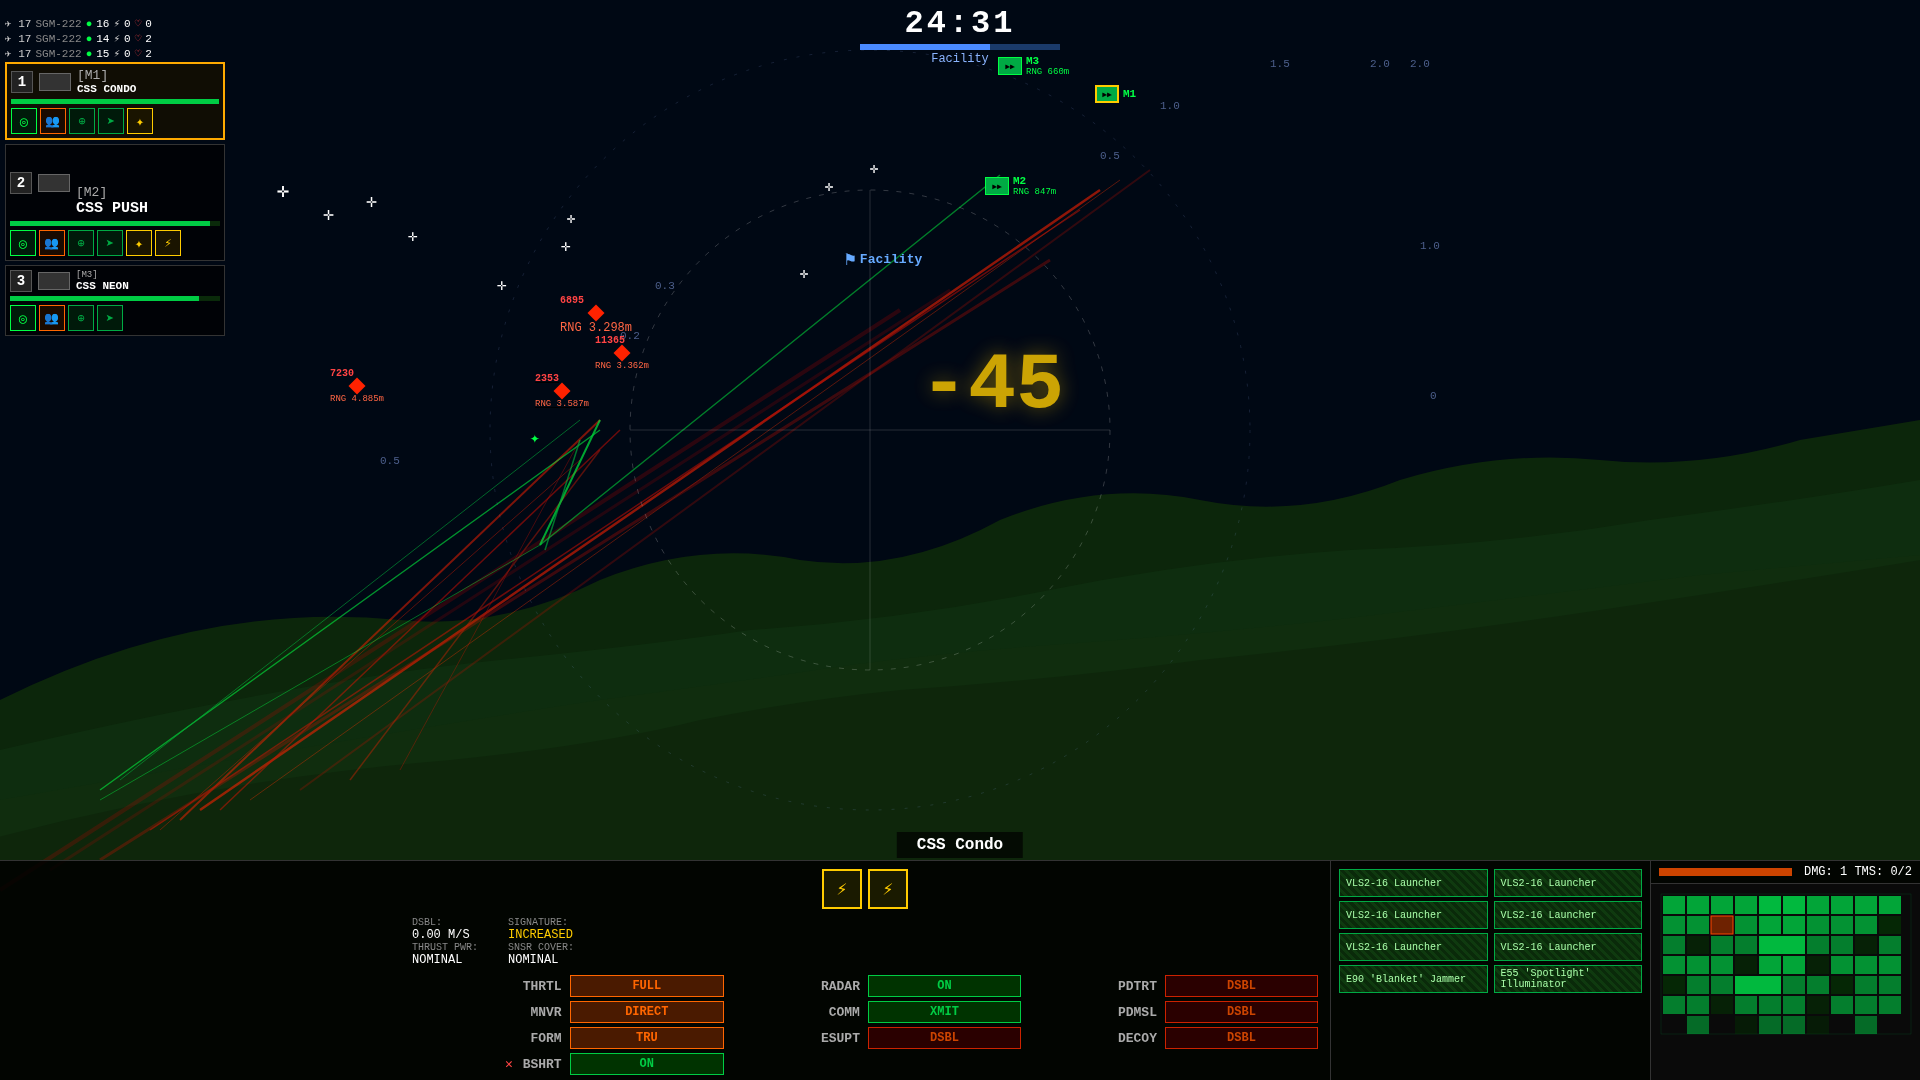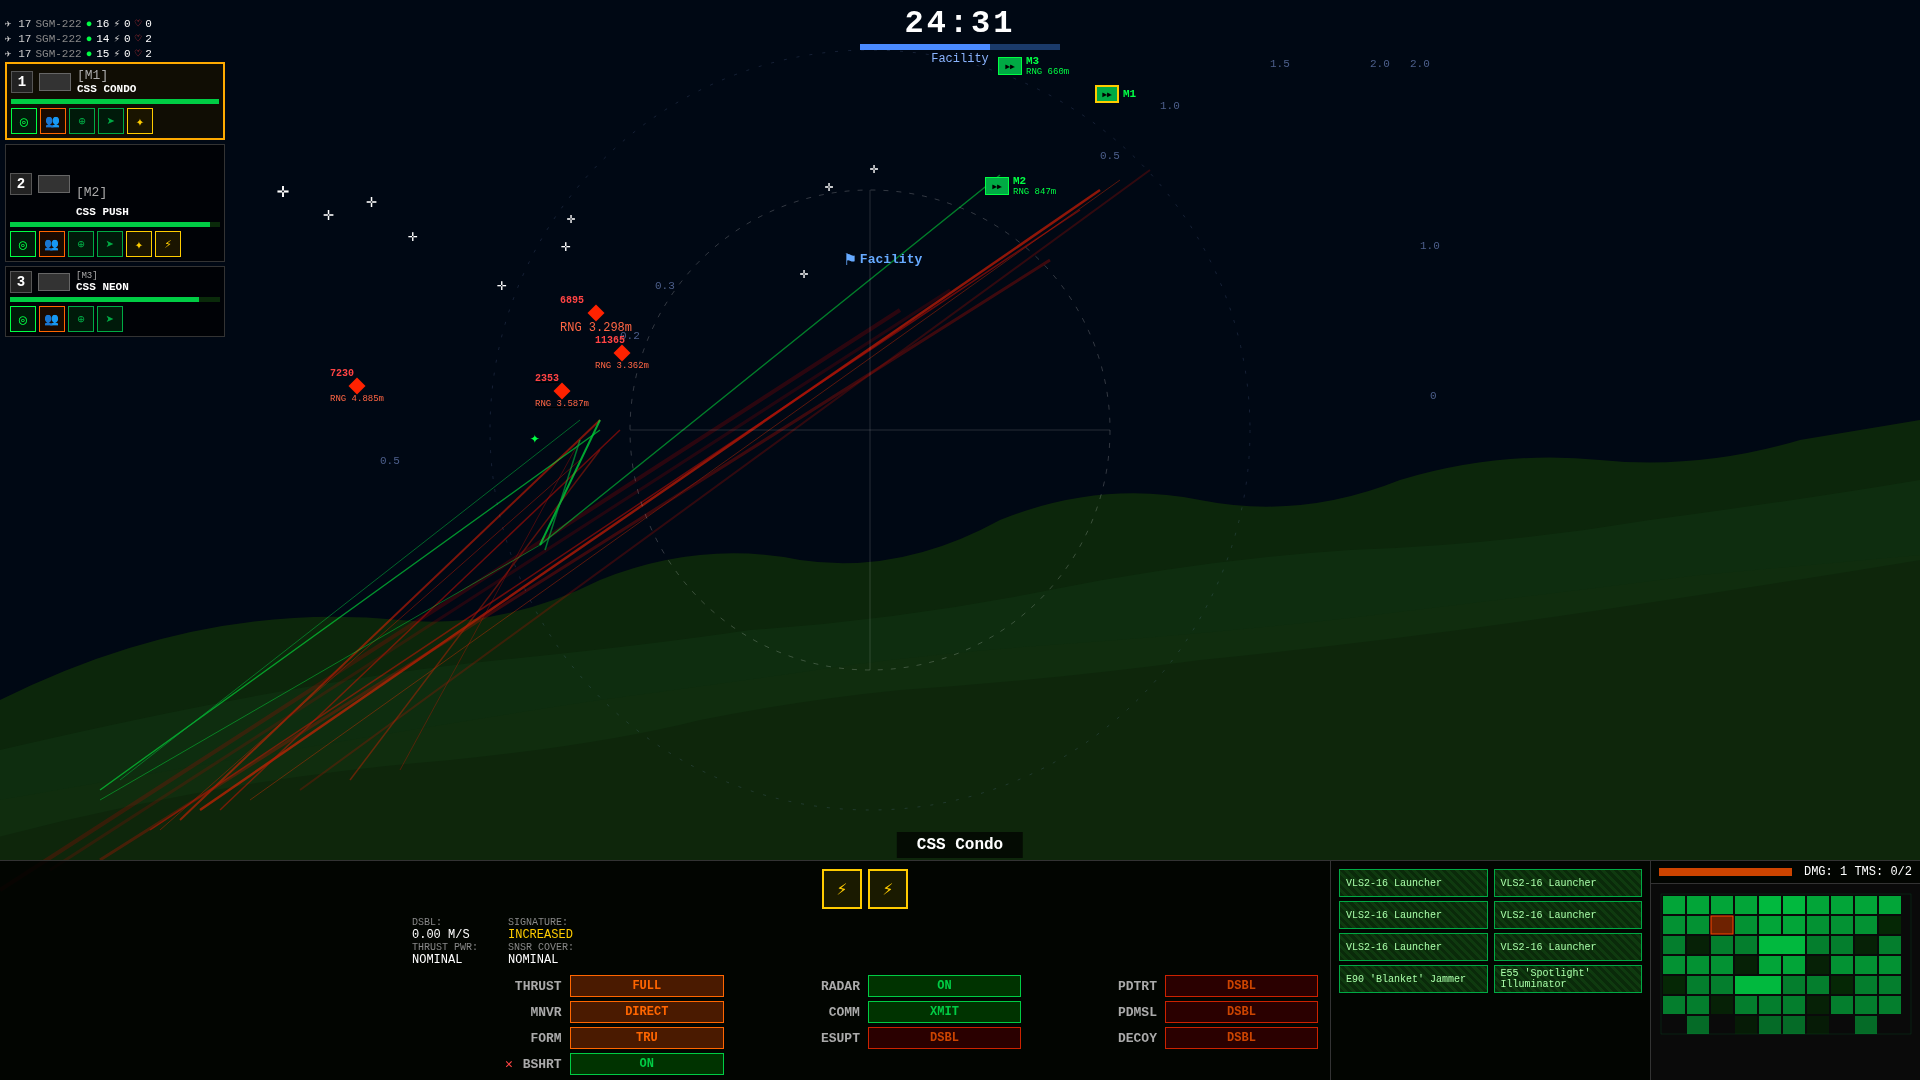--- a/index.html
+++ b/index.html
@@ -426,20 +426,21 @@
   <div class="range-label" style="top:100px; left:1160px;">1.0</div>
   <div class="range-label" style="top:150px; left:1100px;">0.5</div>
   <div class="range-label" style="top:280px; left:655px;">0.3</div>
   <div class="range-label" style="top:330px; left:620px;">0.2</div>
   <div class="range-label" style="top:455px; left:380px;">0.5</div>
   <div class="range-label" style="top:58px; left:1410px;">2.0</div>
   <div class="range-label" style="top:240px; left:1420px;">1.0</div>
   <div class="range-label" style="top:390px; left:1430px;">0</div>
 
 
+  <div class="big-number" style="left:920px; top:340px; color:#ffcc00;">-45</div>
 
   <div class="top-timer">
     <div class="timer-value">24:31</div>
     <div class="timer-bar">
       <div class="timer-bar-fill" style="width:65%;"></div>
     </div>
     <div class="timer-label">Facility</div>
   </div>
 
   <div style="position:absolute; top:55px; left:998px; z-index:8;">
@@ -581,21 +582,21 @@
         </div>
       </div>
     </div>
 
     <div class="unit-card">
       <div class="unit-header">
         <div class="unit-num">2</div>
         <div class="unit-icon" style="background:#333; width:32px; height:18px; border-color:#666;"></div>
         <div>
           <div style="color:#aaa; font-size:13px;margin-top:36px;">[M2]</div>
-          <div style="color:#fff; font-size:11px; font-weight:bold;margin-top:6px;">CSS PUSH</div>
+          <div style="color:#fff; font-size:15px; font-weight:bold;">CSS PUSH</div>
         </div>
       </div>
       <div class="unit-health-bar">
         <div class="unit-health-fill" style="width:95%;"></div>
       </div>
       <div class="unit-icons-row">
         <div class="ui-icon radar" style="width:26px; height:26px; border-color:#00ff44; background:#001a0a;">
           <span style="color:#00ff44; font-size:14px;">◎</span>
         </div>
         <div class="ui-icon people" style="width:26px; height:26px; border-color:#ff6600; background:#1a0a00;">
@@ -669,21 +670,21 @@
         <div class="stat-item">
           <span class="stat-label">SIGNATURE:</span>
           <span class="stat-value highlight">INCREASED</span>
           <span class="stat-label">SNSR COVER:</span>
           <span class="stat-value">NOMINAL</span>
         </div>
       </div>
 
       <div class="control-grid">
 
-        <span class="ctrl-label">THRUST</span>
+        <span class="ctrl-label">THRTL</span>
         <button class="ctrl-btn orange">FULL</button>
         <span class="ctrl-label">RADAR</span>
         <button class="ctrl-btn green">ON</button>
         <span class="ctrl-label">PDTRT</span>
         <button class="ctrl-btn red">DSBL</button>
 
         <span class="ctrl-label">MNVR</span>
         <button class="ctrl-btn orange">DIRECT</button>
         <span class="ctrl-label">COMM</span>
         <button class="ctrl-btn green">XMIT</button>

